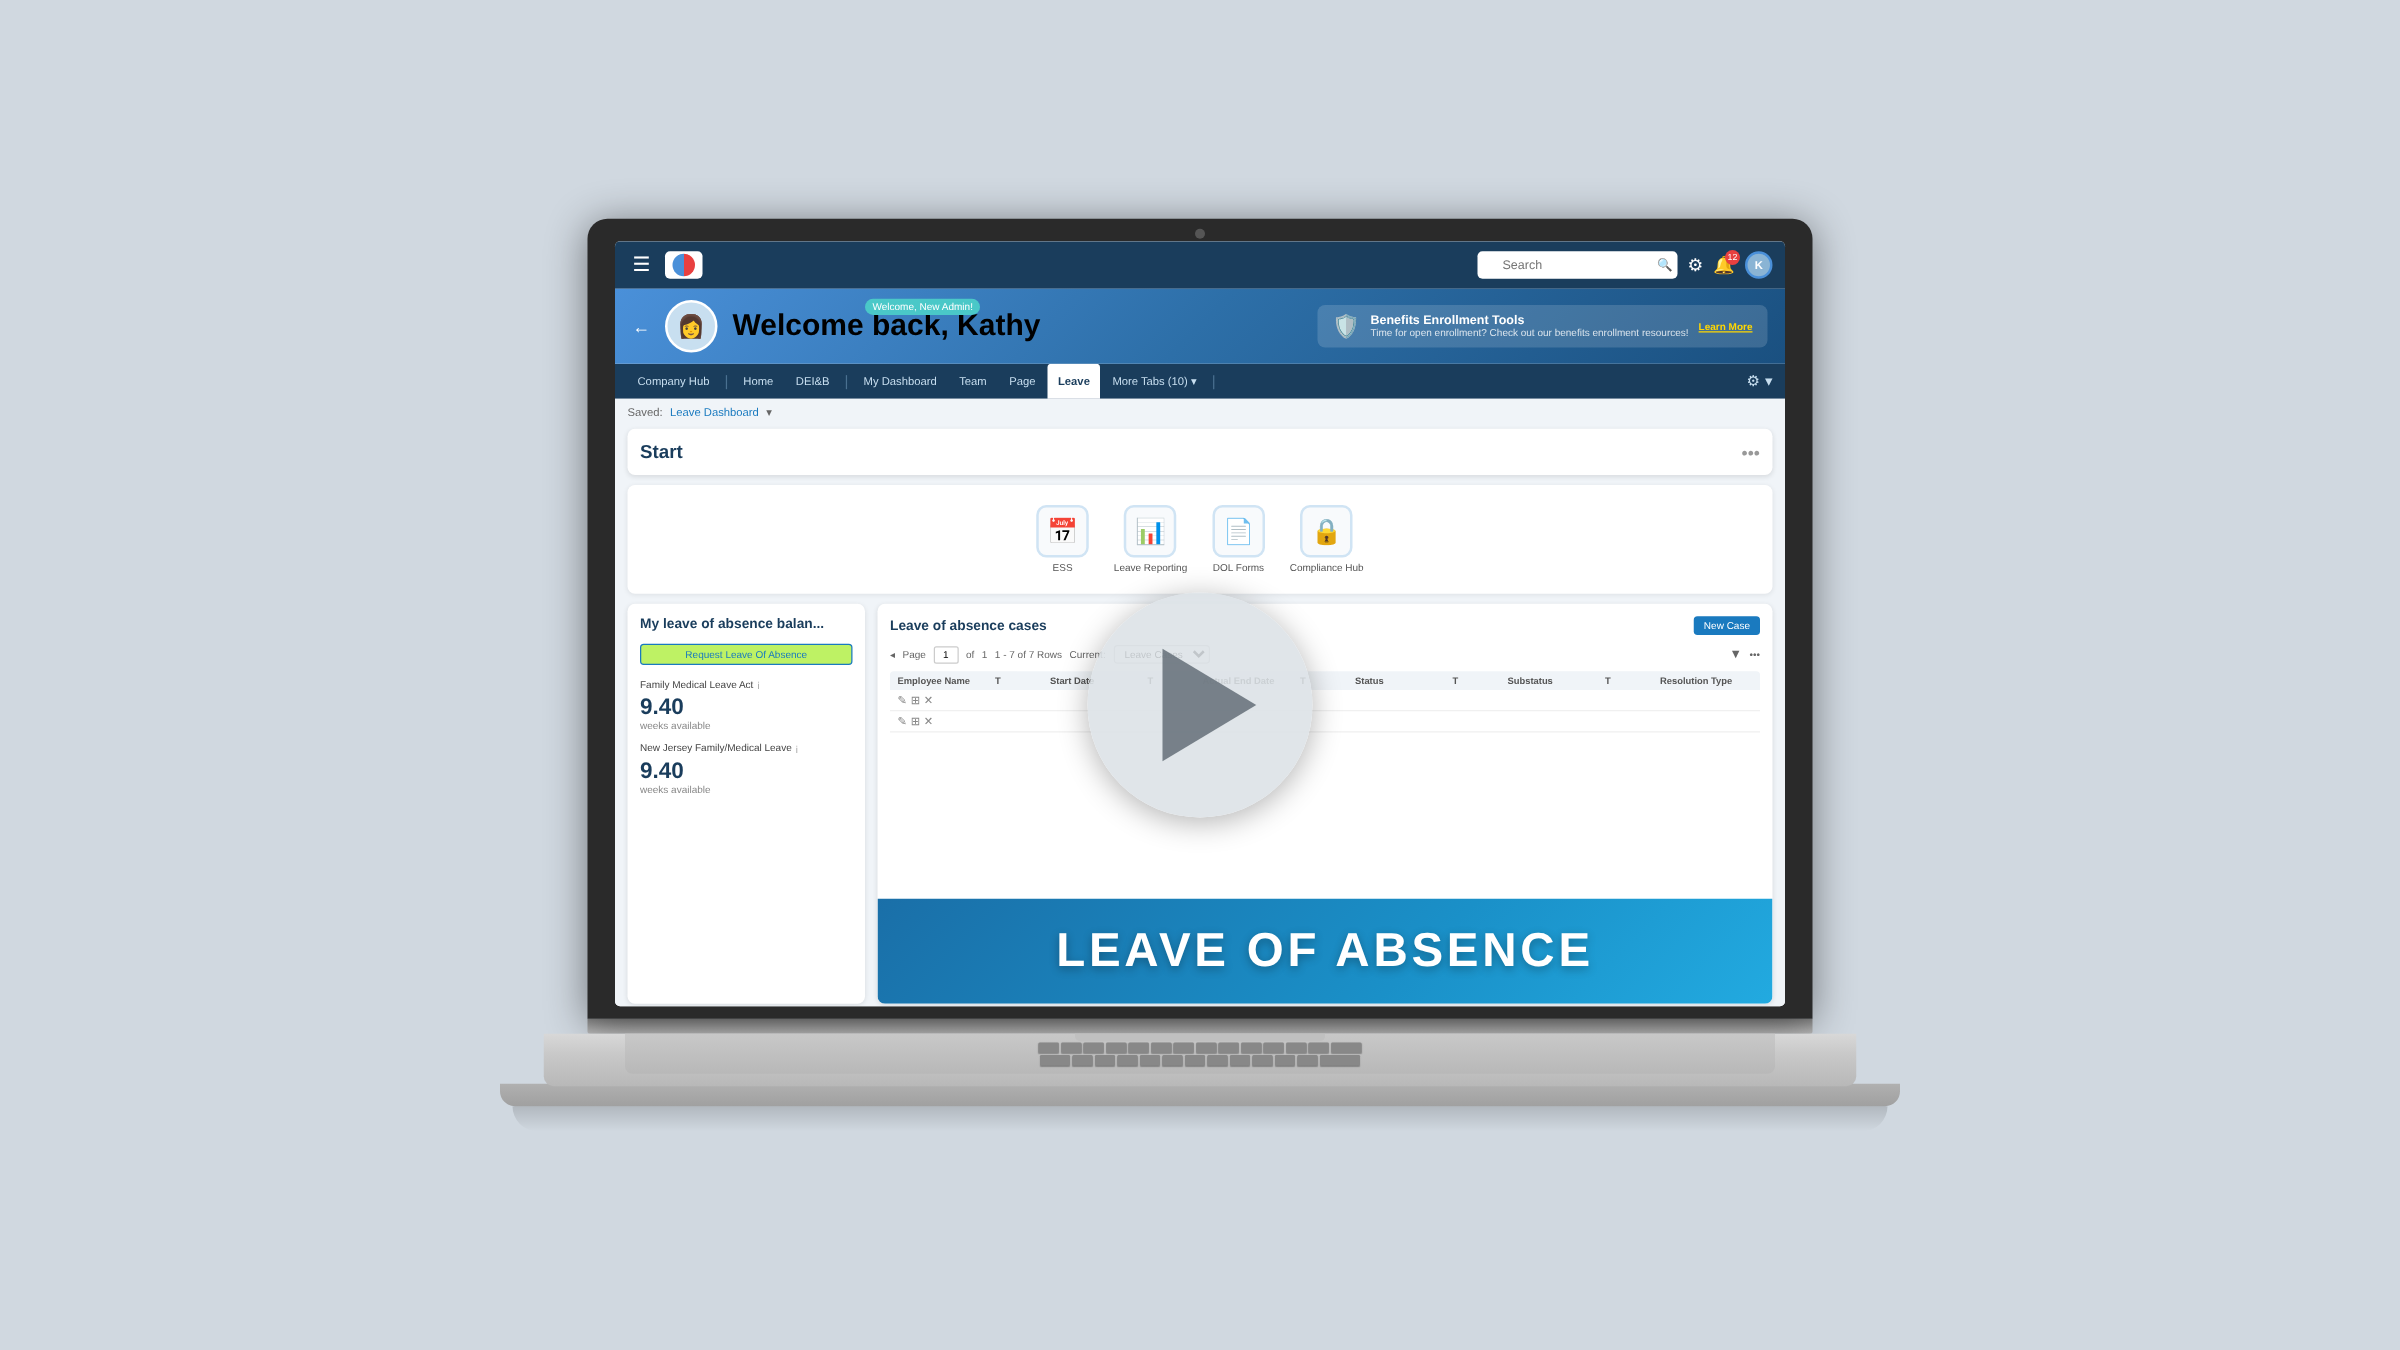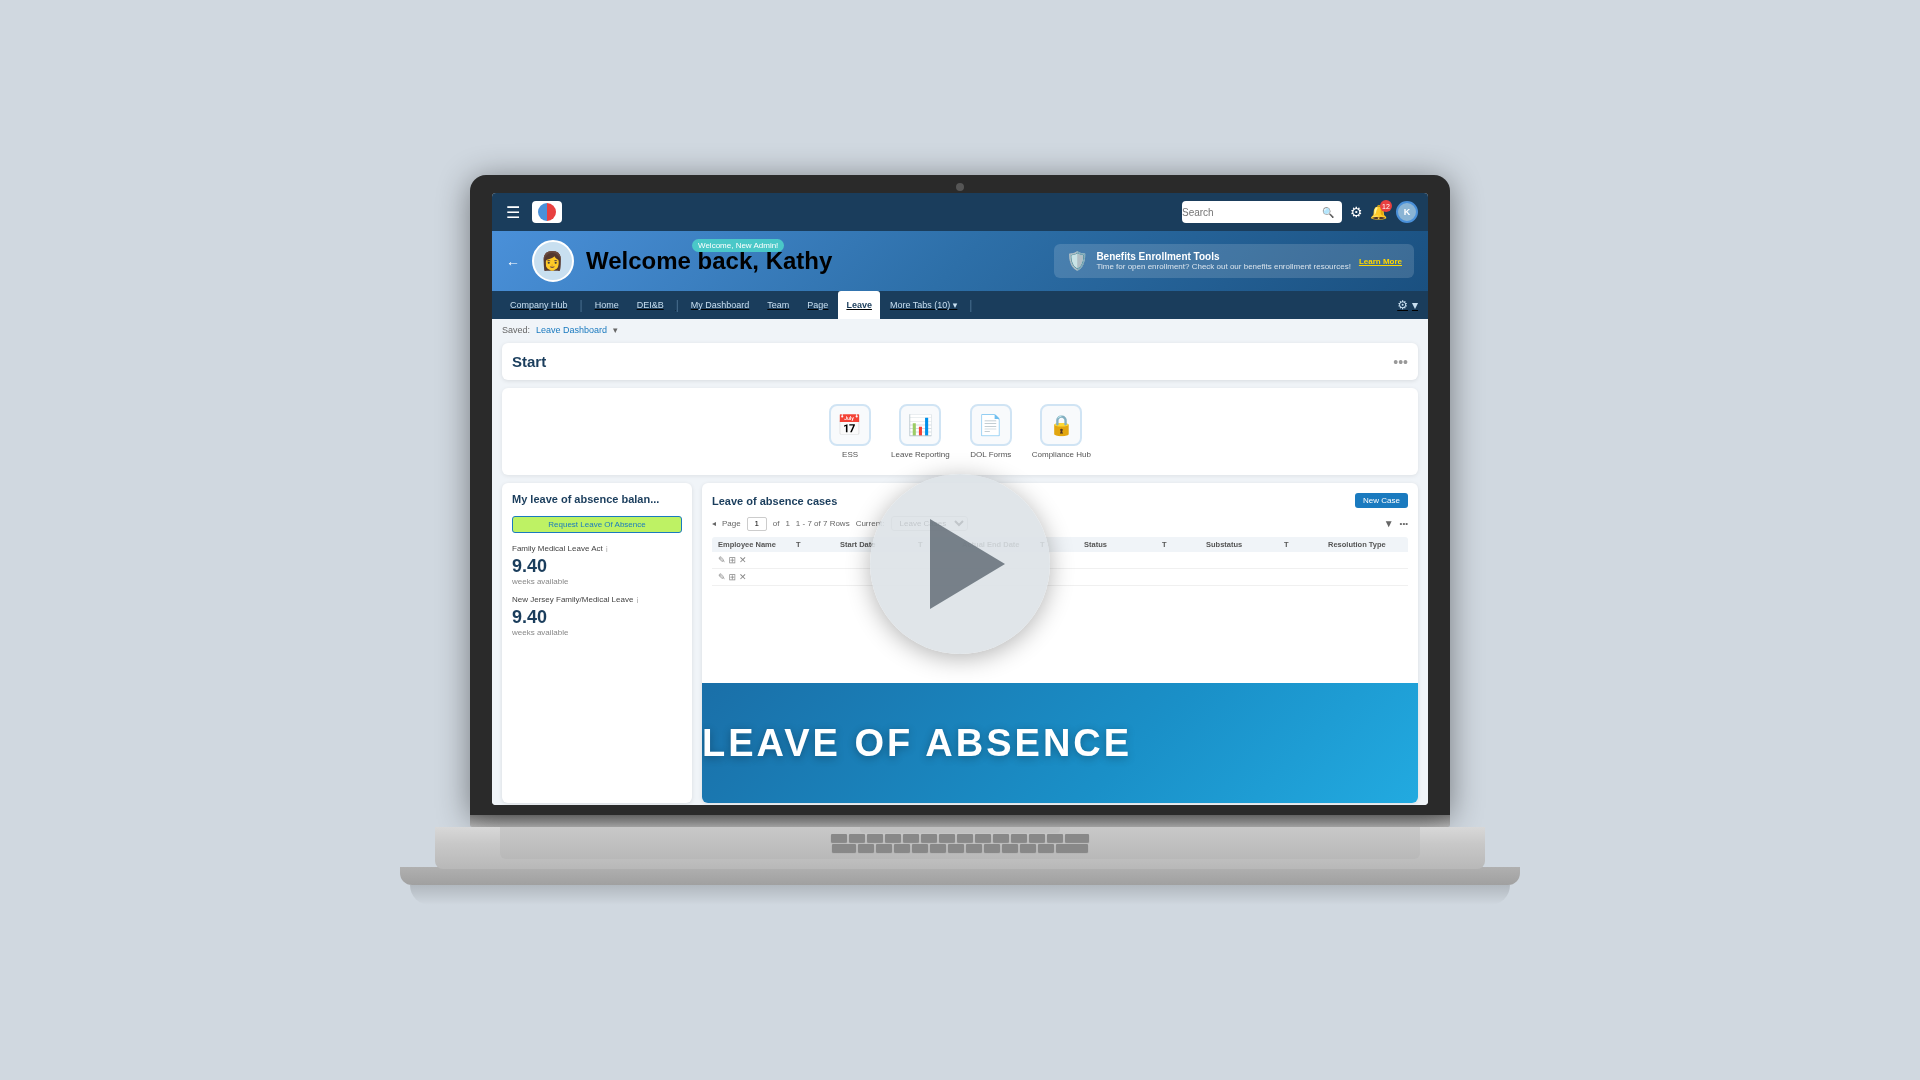--- a/index.html
+++ b/index.html
@@ -77,23 +77,23 @@
       background: conic-gradient(#e84040 0deg 180deg, #4a90d9 180deg 360deg);
     }
 
     .top-bar-spacer { flex: 1; }
 
     .search-bar {
       background: white;
       border-radius: 4px;
       display: flex;
       align-items: center;
-      padding: 0 0;
+      padding: 0 20px;
       height: 22px;
-      gap: 20px;
+      gap: 4px;
       width: 160px;
     }
 
     .search-bar input {
       border: none;
       outline: none;
       font-size: 10px;
       width: 120px;
       color: #333;
     }
@@ -222,21 +222,20 @@
     }
 
     
     .nav-bar {
       background: #1a3d5c;
       display: flex;
       align-items: center;
       height: 28px;
       padding: 0 10px;
       gap: 2px;
-      text-decoration: underline;
     }
 
     .nav-item {
       color: #c8dff0;
       font-size: 9px;
       padding: 0 8px;
       height: 100%;
       display: flex;
       align-items: center;
       cursor: pointer;
@@ -506,24 +505,25 @@
       border-left: 75px solid rgba(100,110,120,0.85);
       margin-left: 14px;
     }
 
     
     .loa-banner {
       position: absolute;
       bottom: 0;
       left: 0;
       right: 0;
-      height: 120px;
+      height: 84px;
       background: linear-gradient(135deg, #1a6fa8 0%, #1a90c8 60%, #22aae0 100%);
       display: flex;
       align-items: center;
+      justify-content: center;
       z-index: 5;
     }
 
     .loa-text {
       color: white;
       font-size: 38px;
       font-weight: 700;
       letter-spacing: 3px;
       text-shadow: 0 2px 8px rgba(0,0,0,0.3);
     }

